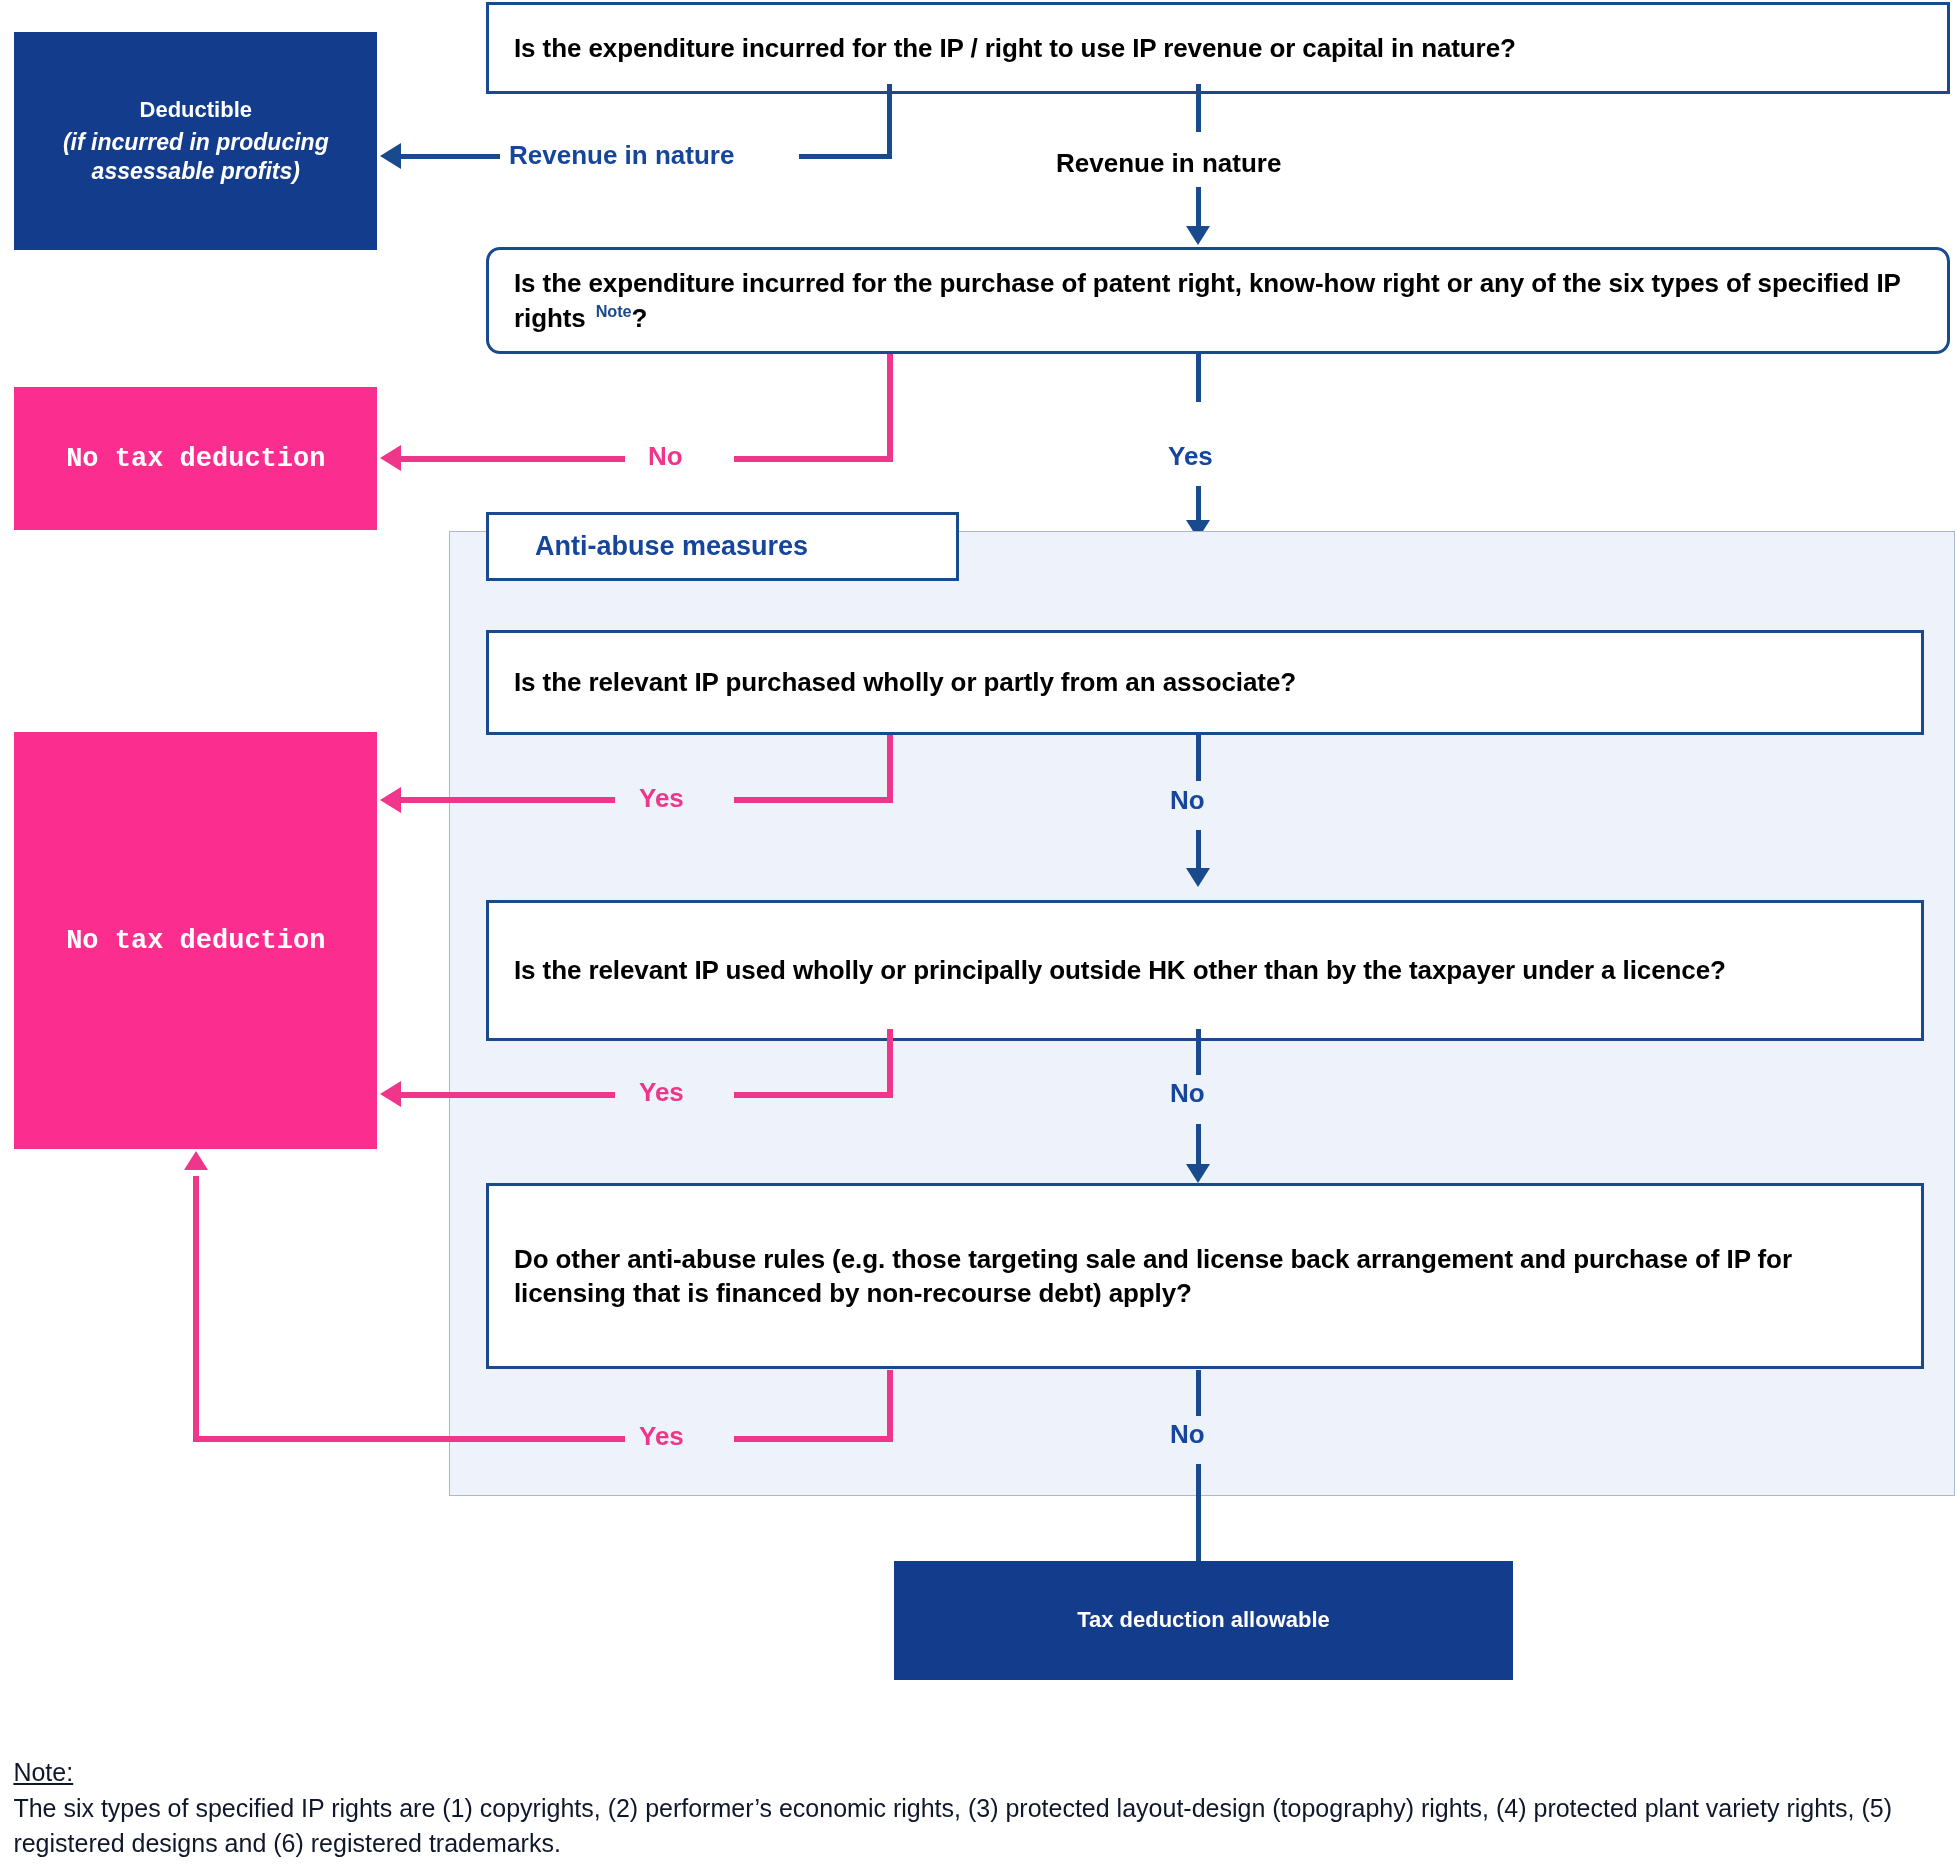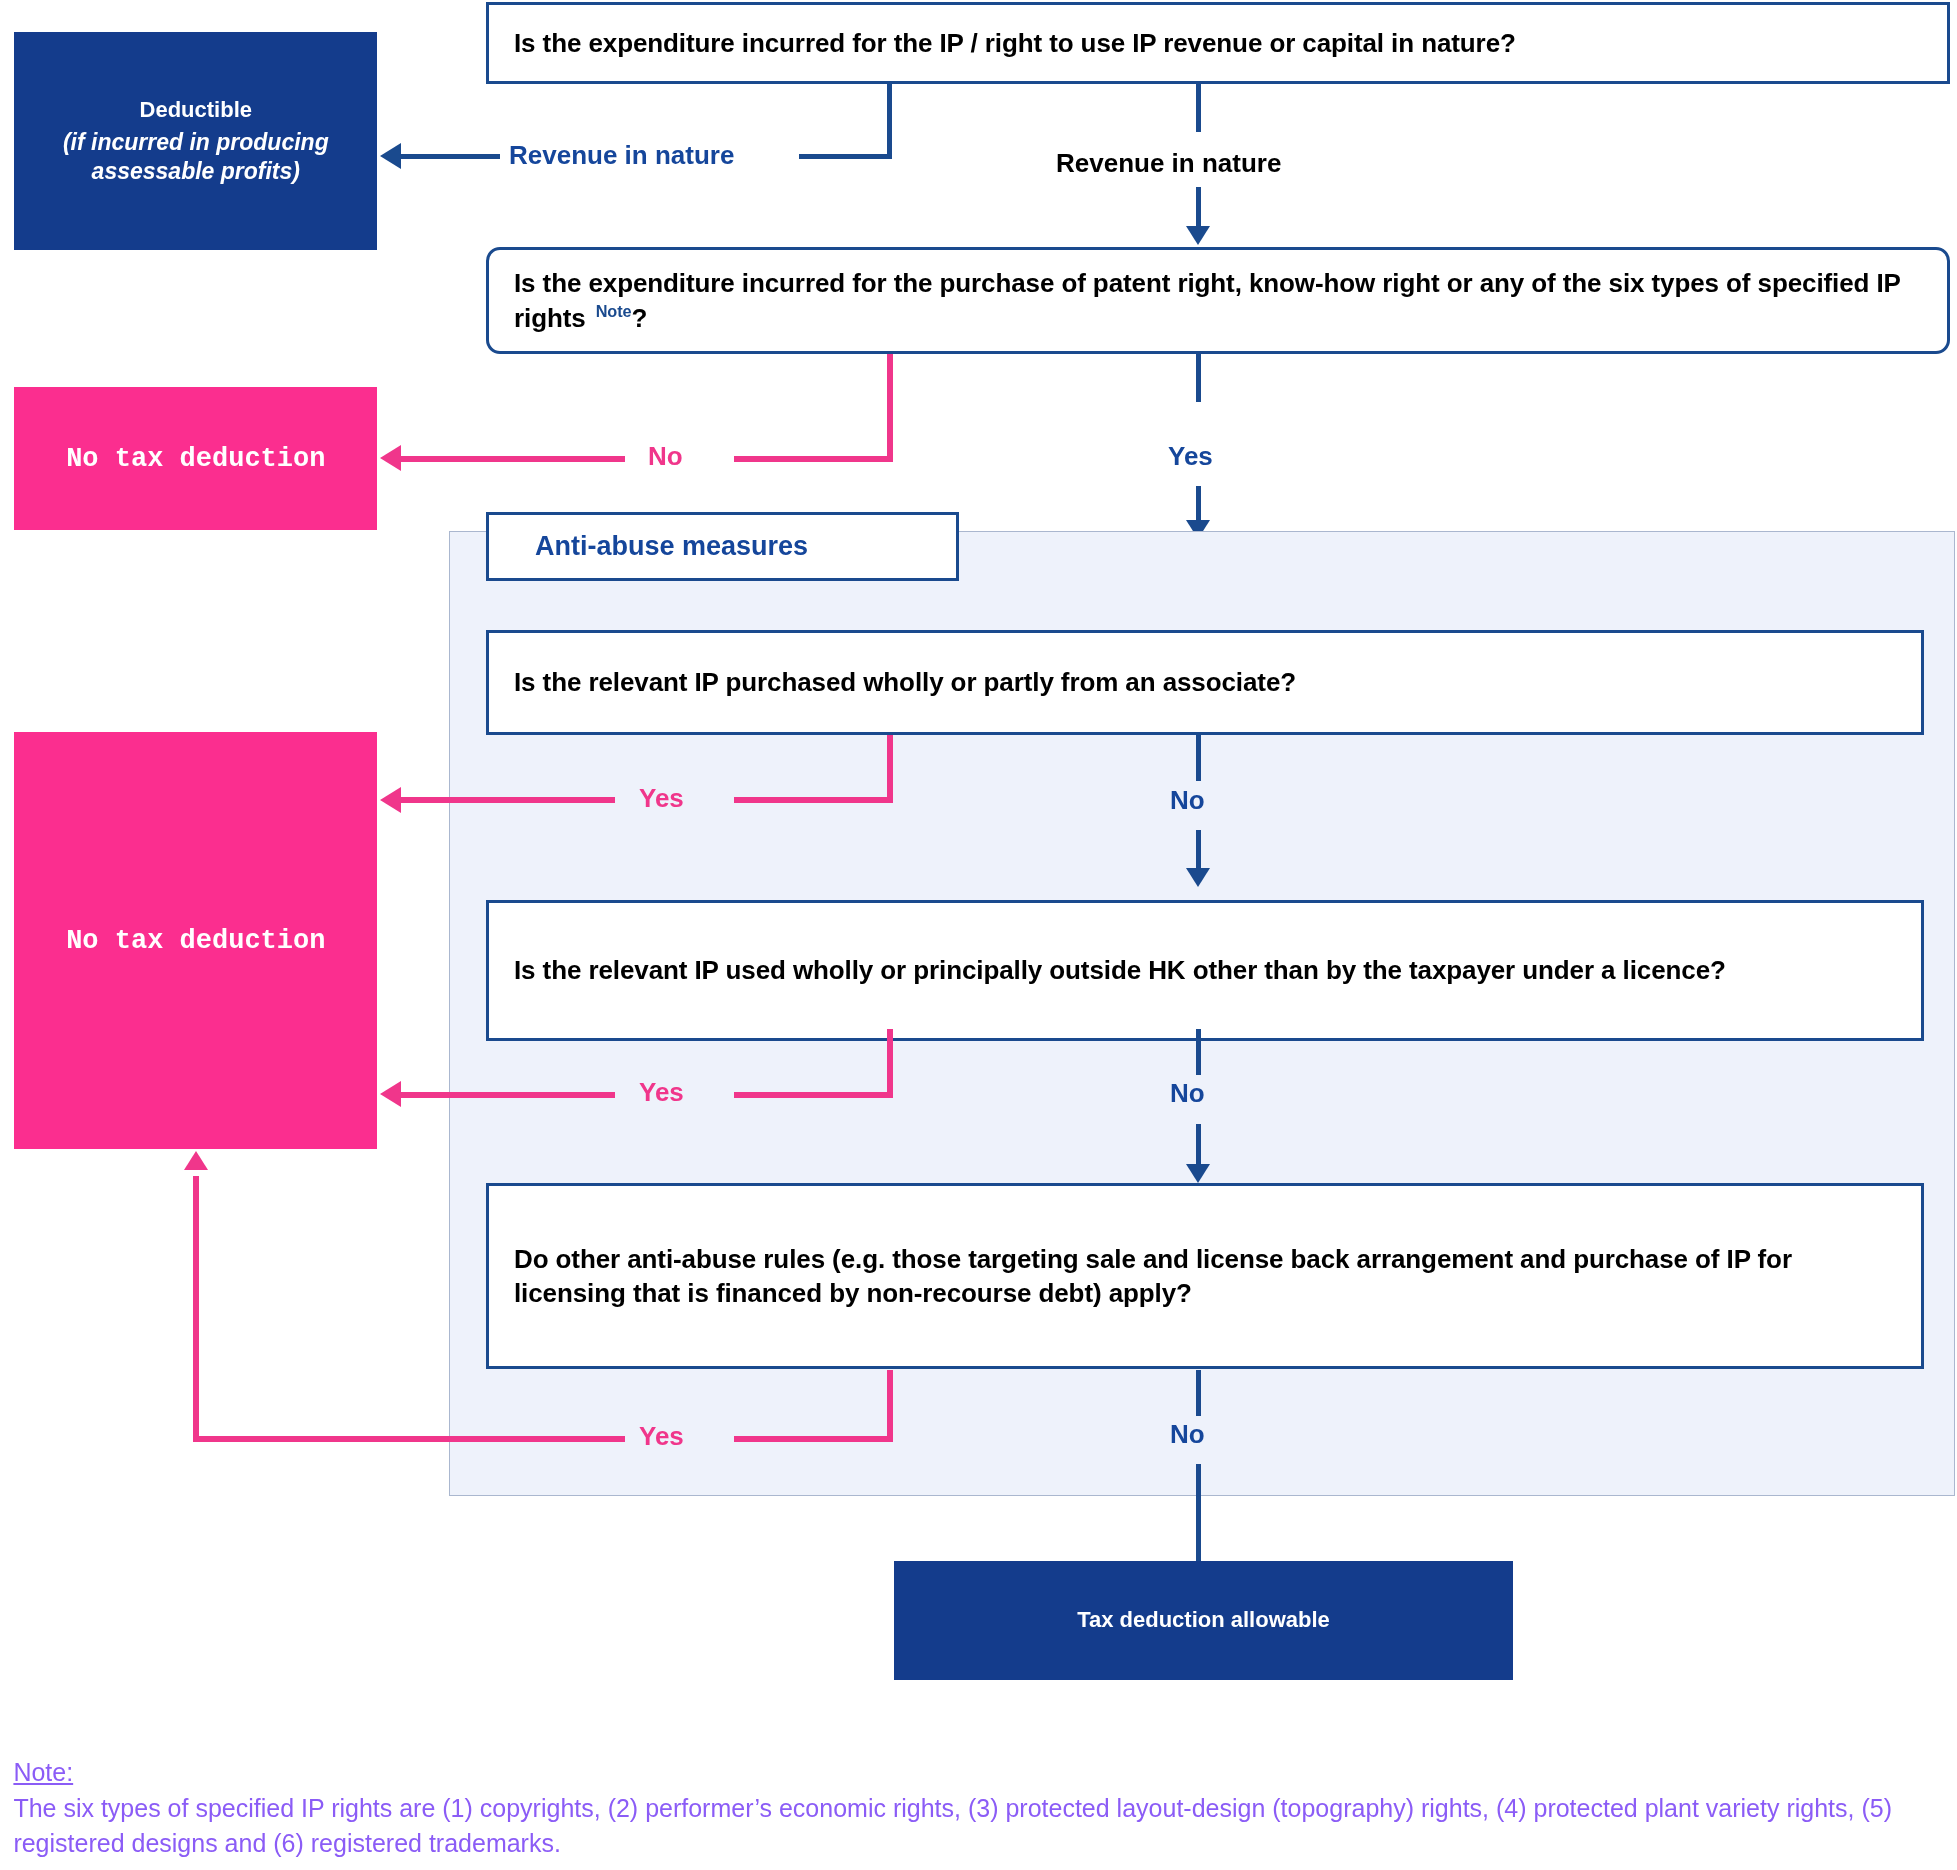--- a/index.html
+++ b/index.html
@@ -119,32 +119,32 @@
     font-weight:bold;
     white-space:nowrap;
   }
   .elabel.blue{color:#15469b;}
   .elabel.black{color:#000000;}
   .elabel.pinktxt{color:#f0368b;}
 
   
   .note{
     position:absolute;
-    color:#8b5cf6;
+    color:#0f172a;
     font-size:25px;
     line-height:1.42;
   }
   .note .hdr{text-decoration:underline;}
 </style>
 </head>
 <body>
 
 <div id="canvas">
 
-  <div class="abs qbox" style="left:486px;top:1.9px;width:1464px;height:82px;">
+  <div class="abs qbox" style="left:486px;top:1.9px;width:1464px;height:92px;">
     <span class="txt">Is the expenditure incurred for the IP / right to use IP revenue or capital in nature?</span>
   </div>
 
   <div class="line-v abs" style="left:887px;top:84px;width:4.8px;height:73px;"></div>
   <div class="line-h abs" style="left:799px;top:154px;width:93px;height:4.8px;"></div>
   <div class="elabel blue" style="left:509px;top:140px;">Revenue in nature</div>
   <div class="line-h abs" style="left:401px;top:154px;width:99px;height:4.8px;"></div>
   <div class="arrow-left" style="left:380px;top:143px;"></div>
 
   <div class="abs navy" style="left:14.3px;top:32px;width:363px;height:218px;">

